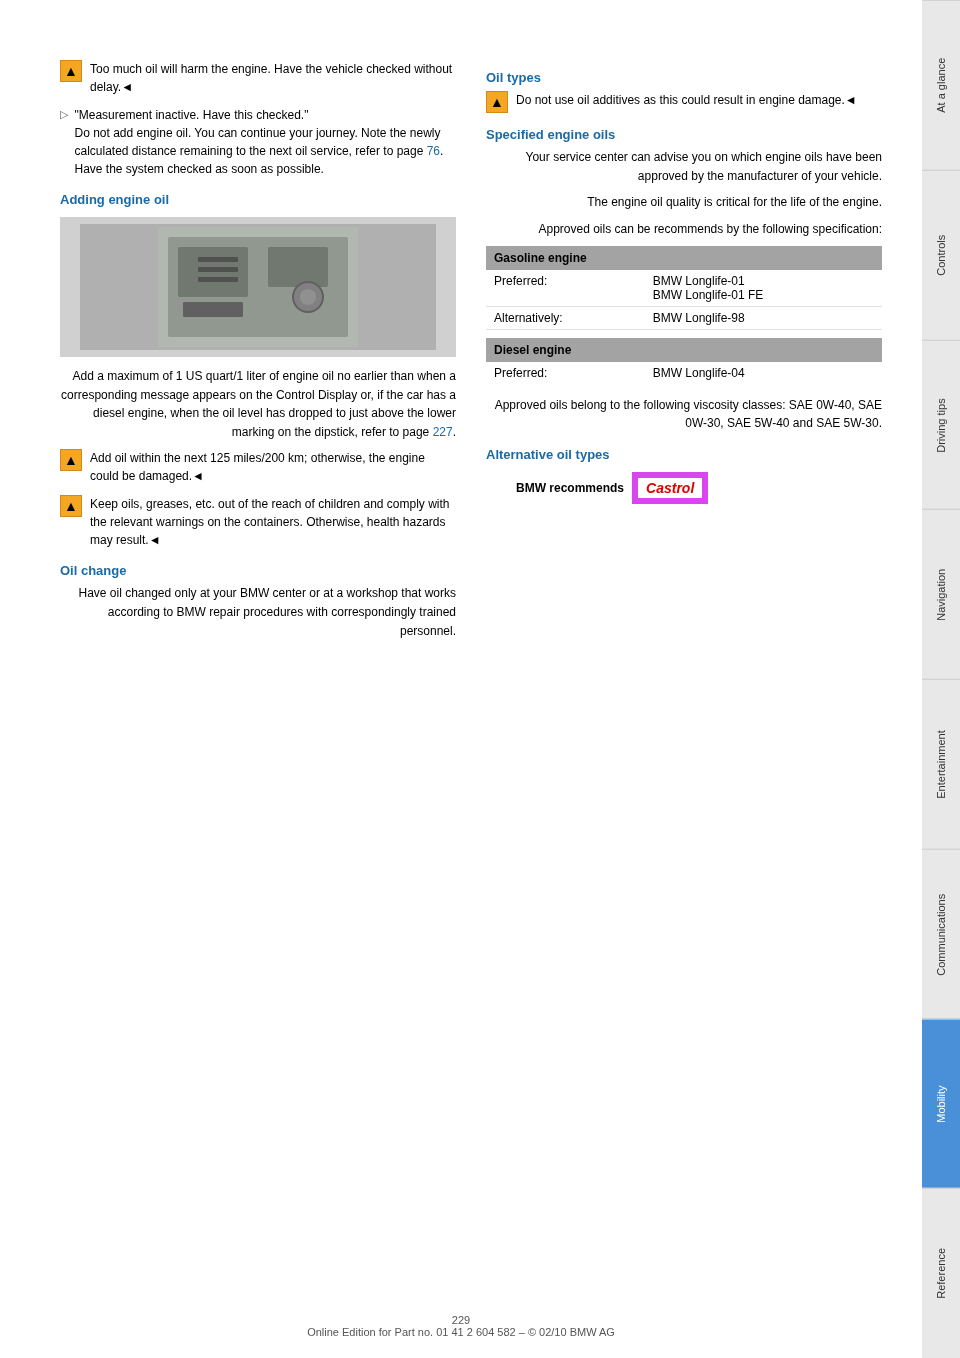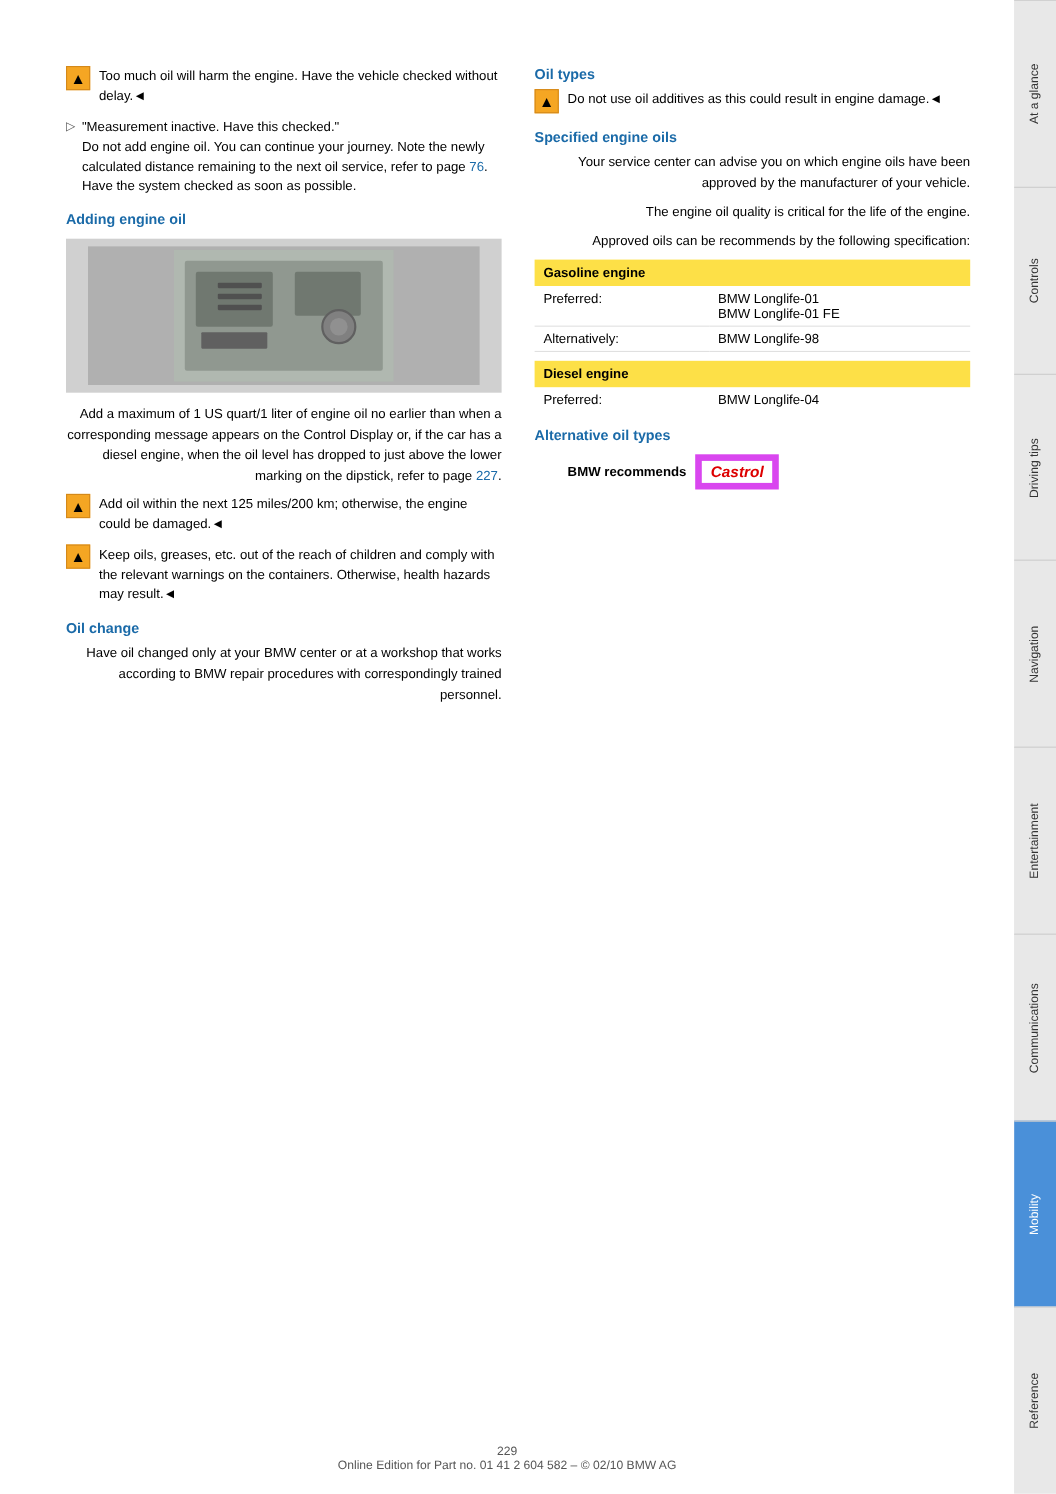--- a/index.html
+++ b/index.html
@@ -70,21 +70,21 @@
 
     
     .section-heading {
       color: #1a6aa8;
       font-size: 13px;
       font-weight: bold;
       margin-bottom: 6px;
       margin-top: 14px;
     }
     .section-heading-first {
-      margin-top: 0;
+      margin-top: 10px;
     }
 
     
     .warning-box {
       display: flex;
       align-items: flex-start;
       gap: 8px;
       margin-bottom: 10px;
     }
     .warning-icon {
@@ -158,21 +158,21 @@
     }
 
     
     .oil-table {
       width: 100%;
       border-collapse: collapse;
       margin-bottom: 12px;
       font-size: 12px;
     }
     .oil-table-header {
-      background: #fde047;
+      background: #a3a3a3;
       font-weight: bold;
       font-size: 12px;
     }
     .oil-table-header td {
       padding: 5px 8px;
     }
     .oil-table-row td {
       padding: 4px 8px;
       vertical-align: top;
     }
@@ -325,20 +325,21 @@
         <tr class="oil-table-header">
           <td colspan="2">Diesel engine</td>
         </tr>
         <tr class="oil-table-row">
           <td>Preferred:</td>
           <td>BMW Longlife-04</td>
         </tr>
       </tbody>
         </table>
 
+      <div class="body-text">Approved oils belong to the following viscosity classes: SAE 0W-40, SAE 0W-30, SAE 5W-40 and SAE 5W-30.</div>
 
       <div class="section-heading">Alternative oil types</div>
 
 
 
       <div class="bmw-recommends">
         <span class="bmw-recommends-label">BMW recommends</span>
         <span class="castrol-logo">
           <em>Castrol</em>
         </span>

